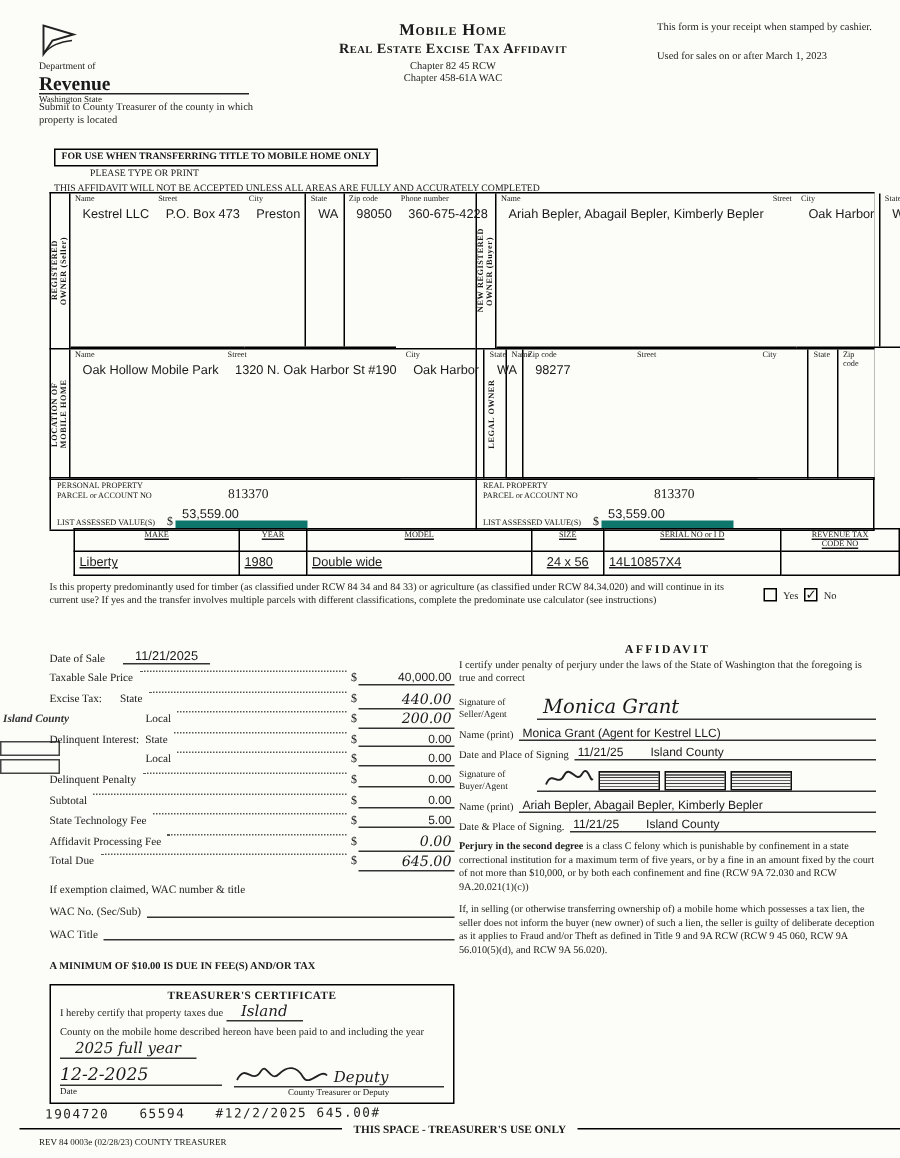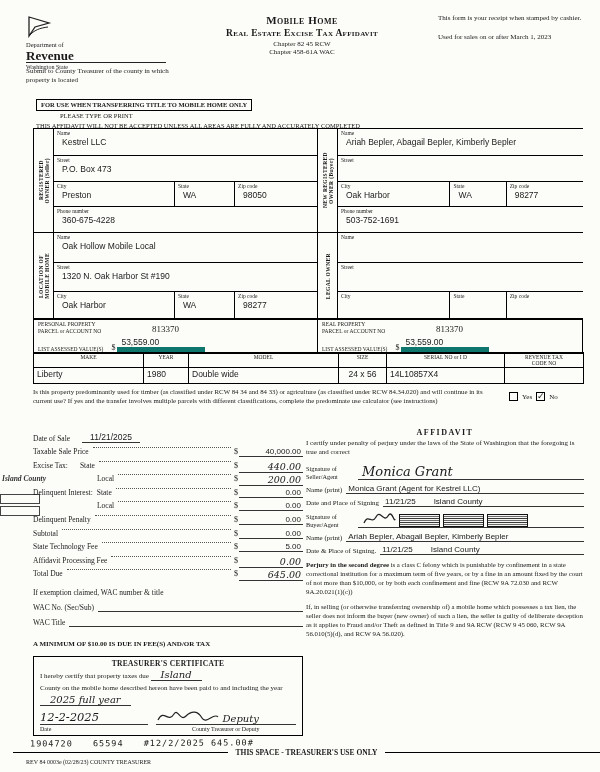--- a/index.html
+++ b/index.html
@@ -29,21 +29,21 @@
   .typeprint{margin-left:24px;}
 
   
   .ogrid{position:absolute;top:128px;left:33px;width:550px;display:grid;
          grid-template-columns:284px 266px;grid-template-rows:104px 87px;
          border-right:1px solid #000;border-bottom:1px solid #000;}
   .obox{border-left:1px solid #000;border-top:1px solid #000;display:flex;background:#fcfcf9;}
   .vstrip{width:20px;border-right:1px solid #000;display:flex;align-items:center;justify-content:center;}
   .vtxt{writing-mode:vertical-rl;transform:rotate(180deg);font-size:5.5px;font-weight:bold;
         letter-spacing:.4px;text-align:center;}
-  .fields{flex:1;display:flex;flex-direction:column;}
+  .fields{flex:1;display:flex;flex-direction:row;}
   .frow{flex:1;border-bottom:1px solid #000;padding:1px 3px;position:relative;}
   .frow:last-child{border-bottom:none;}
   .flbl{display:block;font-size:5.5px;}
   .fval{display:block;font-family:"Liberation Sans",sans-serif;font-size:8.5px;margin:1px 0 0 5px;white-space:nowrap;}
   .csz{display:flex;padding:0;}
   .sub{padding:1px 3px;border-right:1px solid #000;}
   .sub:last-child{border-right:none;}
   .sub.c{flex:1.5;} .sub.s{flex:.7;} .sub.z{flex:1;}
 
   
@@ -52,21 +52,21 @@
          border-right:1px solid #000;border-bottom:1px solid #000;}
   .pbox{border-left:1px solid #000;border-top:1px solid #000;position:relative;padding:2px 4px 1px 4px;}
   .plbl{display:block;font-size:5.5px;line-height:1.25;}
   .pval{position:absolute;left:118px;top:5px;font-family:Liberation Serif, serif;font-size:9px;}
   .assessed{display:flex;align-items:flex-end;margin-top:2px;font-size:5.5px;}
   .assessed .cur{font-size:8px;margin:0 2px 0 8px;}
   .assessed .av{font-family:"Liberation Sans",sans-serif;font-size:8.5px;border-bottom:5px solid #0f766e;
                 min-width:88px;padding:0 4px;}
 
   
-  .vtable{position:absolute;top:352px;left:33px;border-collapse:collapse;table-layout:fixed;}
+  .vtable{position:absolute;top:352px;left:49px;border-collapse:collapse;table-layout:fixed;text-decoration:underline;}
   .vtable th,.vtable td{border:1px solid #000;padding:1px 3px;vertical-align:top;}
   .vtable th{font-size:5.5px;font-weight:normal;text-align:center;line-height:1.1;height:12px;}
   .vtable td{font-family:"Liberation Sans",sans-serif;font-size:8.5px;height:16px;}
   .ctr{text-align:center;}
 
   
   .timber{position:absolute;top:388px;left:33px;width:552px;display:flex;align-items:center;}
   .tq{width:468px;font-size:6.8px;line-height:1.32;}
   .cbgroup{display:flex;align-items:center;gap:4px;margin-left:8px;}
   .cb{width:9px;height:9px;border:1px solid #000;display:inline-flex;align-items:center;
@@ -93,21 +93,21 @@
   .mbox{position:absolute;width:40px;height:10px;border:1px solid #444;left:0;}
   .island-stamp{position:absolute;left:2px;top:474px;font-size:7.5px;font-weight:bold;
                 font-style:italic;color:#333;}
 
   
   .tbox{position:absolute;top:656px;left:33px;width:270px;height:80px;border:1.5px solid #000;
         padding:2px 6px;}
   .ttitle{text-align:center;font-weight:bold;font-size:7.5px;letter-spacing:.3px;}
   .tline{font-size:7px;line-height:1.45;}
   .uval{border-bottom:1px solid #333;padding:0 10px;margin-top:48px;}
-  .tsig{display:flex;margin-top:2px;align-items:center;}
+  .tsig{display:flex;margin-top:2px;align-items:flex-start;}
   .tcol{width:42%;} .tcol.wide{width:58%;padding-left:8px;}
   .sigline{height:15px;display:flex;align-items:flex-end;gap:3px;}
   .tline2{border-bottom:1px solid #333;}
   .tcol .t6{margin-top:1px;}
 
   
   .affcol{position:absolute;top:428px;left:306px;width:278px;}
   .aff-title{text-align:center;font-weight:bold;font-size:8px;letter-spacing:1.5px;margin-bottom:2px;}
   .aff-cert{font-size:7px;line-height:1.3;margin-bottom:5px;}
   .sigrow{display:flex;align-items:flex-end;margin-bottom:4px;}
@@ -241,21 +241,21 @@
     </div>
 
     <div class="obox">
       <div class="vstrip">
         <span class="vtxt">LOCATION OF</span>
         <span class="vtxt">MOBILE HOME</span>
       </div>
       <div class="fields">
         <div class="frow">
           <span class="flbl">Name</span>
-          <span class="fval">Oak Hollow Mobile Local</span>
+          <span class="fval">Oak Hollow Mobile Park</span>
         </div>
         <div class="frow">
           <span class="flbl">Street</span>
           <span class="fval">1320 N. Oak Harbor St #190</span>
         </div>
         <div class="frow csz">
           <div class="sub c">
             <span class="flbl">City</span>
             <span class="fval">Oak Harbor</span>
           </div>

